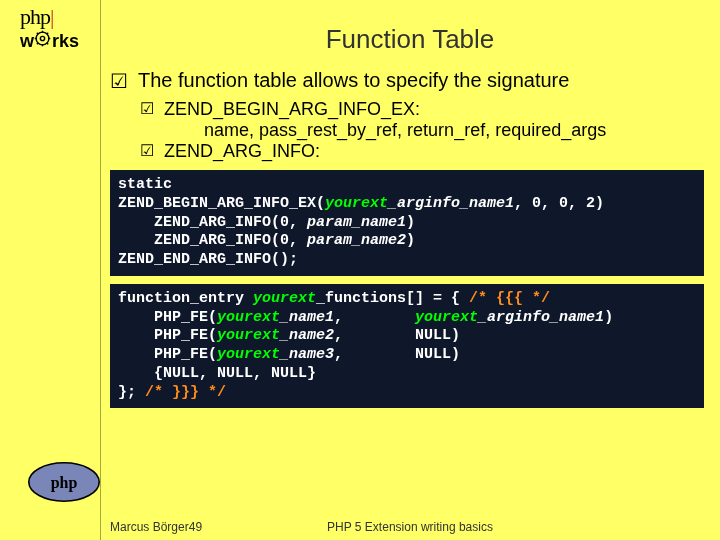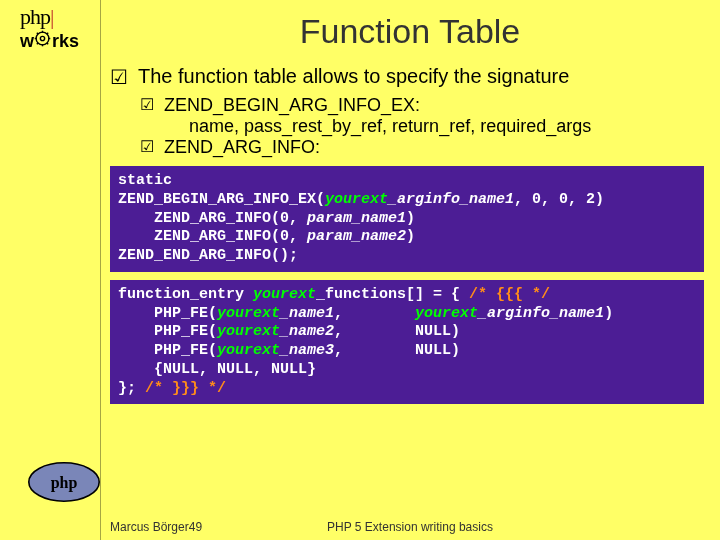--- a/index.html
+++ b/index.html
@@ -6,30 +6,30 @@
   body { width: 720px; height: 540px; background: #ffff66; font-family: Verdana, Arial, sans-serif; position: relative; overflow: hidden; }
   .sidebar { position: absolute; left: 16px; top: 0; width: 100px; height: 540px; }
   .logo-top { position: absolute; top: 4px; left: 4px; width: 92px; }
   .logo-top .php-text { font-family: Georgia, serif; font-size: 22px; color: #000; letter-spacing: -1px; }
   .logo-top .pipe { color: #c0392b; }
   .logo-top .works { font-family: Verdana, sans-serif; font-size: 18px; color: #000; font-weight: 600; display: flex; align-items: center; }
   .gear-icon { display: inline-block; margin-right: 1px; }
   .logo-bottom { position: absolute; bottom: 30px; left: 8px; }
   .vline { position: absolute; left: 100px; top: 0; width: 1px; height: 540px; background: rgba(0,0,0,0.35); }
   .content { position: absolute; left: 110px; top: 0; width: 600px; }
-  .title { font-family: Verdana, sans-serif; font-size: 34px; color: #333; text-align: center; margin-top: 12px; margin-bottom: 14px; font-weight: 400; }
+  .title { font-family: Verdana, sans-serif; font-size: 26px; color: #333; text-align: center; margin-top: 24px; margin-bottom: 14px; font-weight: 400; }
   .check { font-family: Arial, sans-serif; }
   .row-main { display: flex; align-items: flex-start; font-size: 20px; color: #000; margin-bottom: 6px; }
   .row-main .check { width: 28px; font-size: 20px; }
   .sub { margin-left: 30px; font-size: 18px; color: #000; }
   .sub-row { display: flex; align-items: flex-start; }
   .sub-row .check { width: 24px; font-size: 16px; }
   .sub-body { flex: 1; }
-  .sub-detail { margin-left: 25px; font-size: 18px; }
-  .codebox { background: #4c1d95; color: #ffffff; font-family: "Courier New", monospace; font-size: 15px; font-weight: bold; padding: 6px 8px; margin-top: 8px; margin-right: 6px; line-height: 1.25; white-space: pre; }
+  .sub-detail { margin-left: 40px; font-size: 18px; }
+  .codebox { background: #0f172a; color: #ffffff; font-family: "Courier New", monospace; font-size: 15px; font-weight: bold; padding: 6px 8px; margin-top: 8px; margin-right: 6px; line-height: 1.25; white-space: pre; }
   .yourext { color: #00ff00; font-style: italic; }
   .ital { font-style: italic; }
   .comment { color: #ff8c1a; }
   .footer { position: absolute; bottom: 6px; left: 110px; width: 600px; display: flex; justify-content: flex-start; font-size: 12px; color: #333; padding-right: 10px; }
   .footer .mid { position: absolute; left: 50%; transform: translateX(-50%); }
 </style>
 </head>
 <body>
 
 <div class="sidebar">

